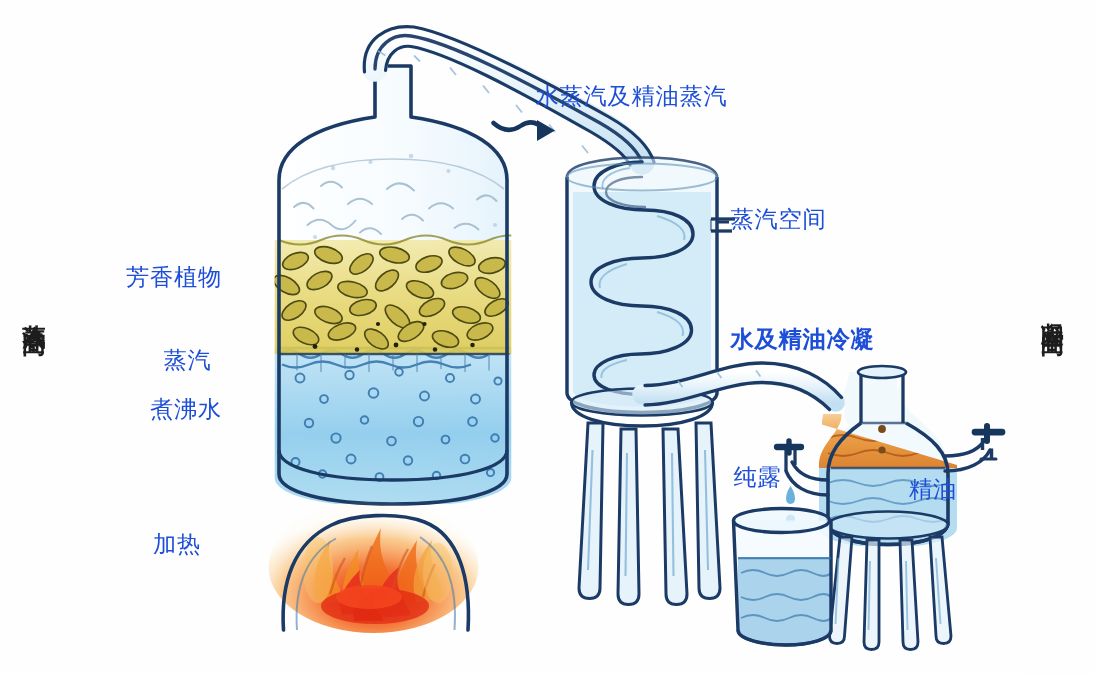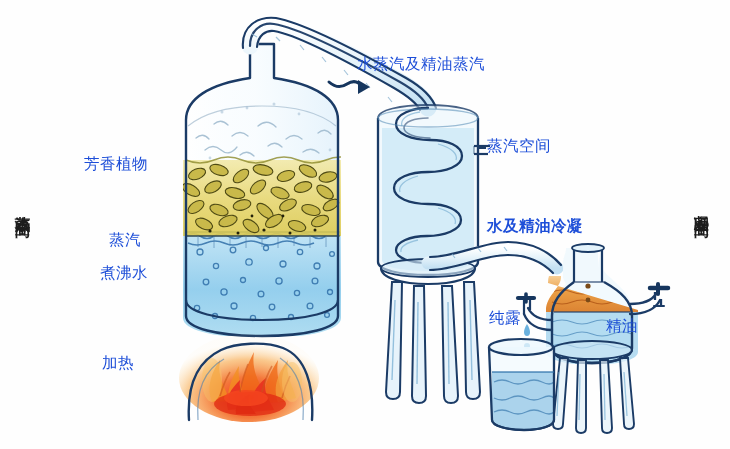--- a/index.html
+++ b/index.html
@@ -42,21 +42,21 @@
     font-family: "DejaVu Sans", "Liberation Sans", sans-serif;
     writing-mode: vertical-rl;
     text-orientation: upright;
     letter-spacing: 2px;
     line-height: 1.0;
     white-space: nowrap;
   }
   #lbl-vapor      { left: 357px; top: 56px; }
   #lbl-coldwater  { left: 487px; top: 138px; }
   #lbl-condense   { left: 487px; top: 218px; font-weight: bold; }
-  #lbl-plants     { left: 84px;  top: 156px; }
+  #lbl-plants     { left: 84px;  top: 177px; }
   #lbl-steam      { left: 109px; top: 213px; margin-top: 19px; }
   #lbl-boiling    { left: 100px; top: 265px; }
   #lbl-heat       { left: 102px; top: 355px; }
   #lbl-hydrosol   { left: 489px; top: 310px; }
   #lbl-oil        { left: 606px; top: 318px; text-align: center; }
   #lbl-left-space  { left: 14px;  top: 203px; }
   #lbl-right-space { left: 693px; top: 203px; }
 </style>
 </head>
 <body>

